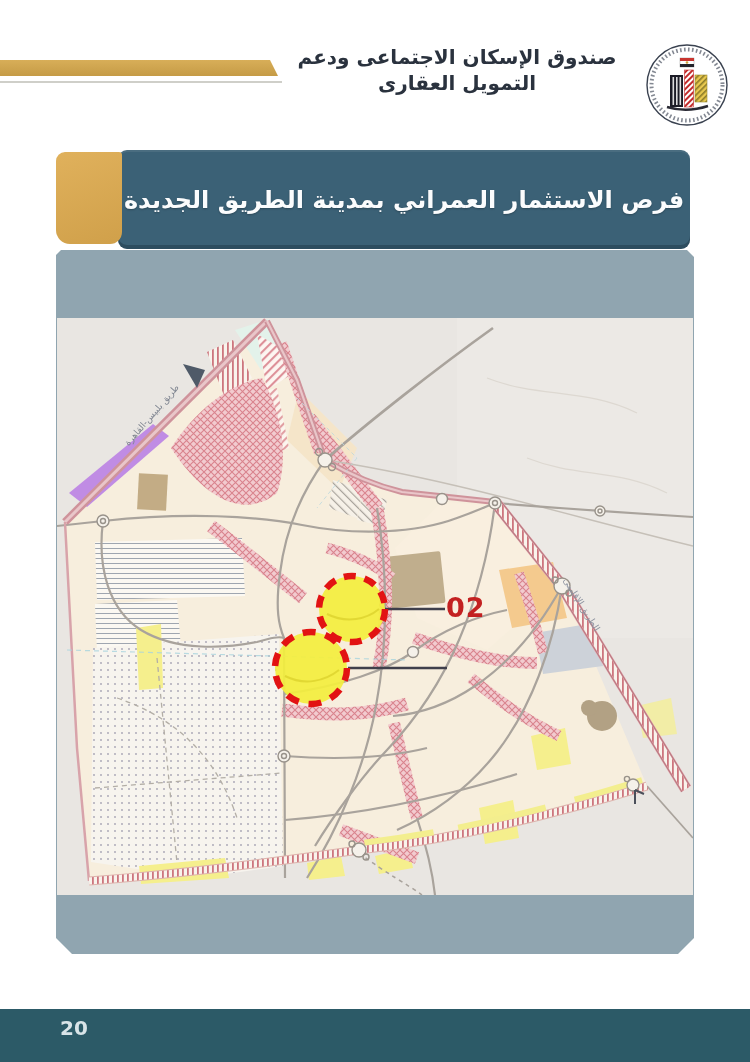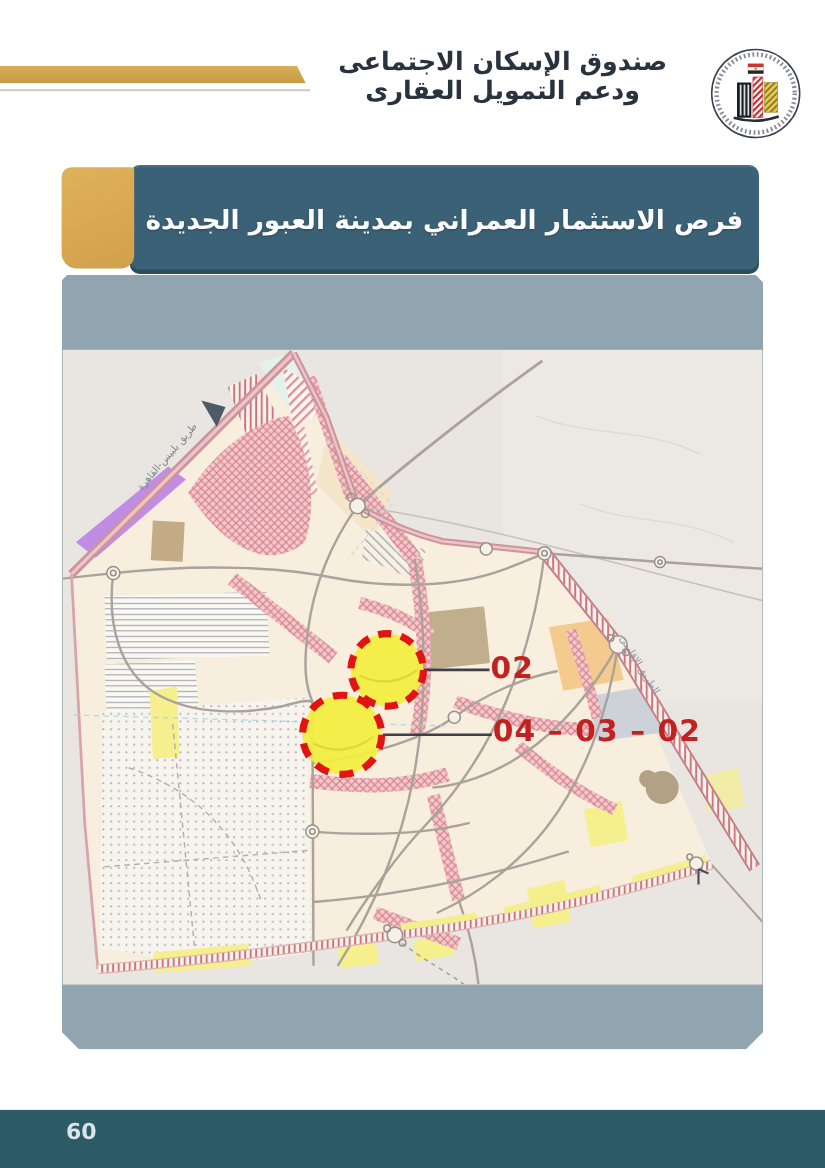--- a/index.html
+++ b/index.html
@@ -5,21 +5,21 @@
   html,body{margin:0;padding:0;background:#ffffff;}
   body{font-family:"DejaVu Sans","Liberation Sans",sans-serif;}
   .page{position:relative;width:750px;height:1062px;background:#ffffff;overflow:hidden;}
 
   
   .gold-bar{position:absolute;left:0;top:60px;width:278px;height:16px;
     background:linear-gradient(180deg,#d8ae58,#c59b46);
     clip-path:polygon(0 0,calc(100% - 8px) 0,100% 100%,0 100%);}
   .gold-bar-shadow{position:absolute;left:0;top:81px;width:282px;height:2px;background:#cfcfc9;}
   .header-titles{position:absolute;left:278px;top:44px;width:358px;text-align:center;}
-  .title-ar{font-size:23px;font-weight:bold;color:#2a323e;line-height:26px;}
+  .title-ar{font-size:20px;font-weight:bold;color:#2a323e;line-height:26px;}
   .title-en{font-size:15.5px;font-weight:bold;color:#49717f;line-height:19px;margin-top:2px;letter-spacing:.2px;}
   .logo{position:absolute;left:645px;top:43px;width:84px;height:84px;}
 
   
   .banner{position:absolute;left:118px;top:150px;width:572px;height:99px;background:#3b6176;
     border-radius:9px;box-shadow:inset 0 -4px 0 rgba(20,40,55,.35), inset 0 2px 0 rgba(255,255,255,.08);
     display:flex;align-items:center;justify-content:center;}
   .banner span{color:#fbfcfd;font-size:24px;font-weight:bold;text-shadow:0 1px 2px rgba(0,0,0,.25);}
   .gold-square{position:absolute;left:56px;top:152px;width:66px;height:92px;z-index:3;
     background:linear-gradient(160deg,#e0b15c,#d0a04a);border-radius:9px 3px 12px 14px;}
@@ -73,21 +73,21 @@
         <rect x="34.5" y="34" width="1.6" height="28" fill="#ffffff" opacity=".85"></rect>
         <rect x="39.5" y="27" width="9" height="37" fill="url(#lgred)" stroke="#c22b2b" stroke-width=".6"></rect>
         <rect x="50" y="32" width="12" height="27" fill="url(#lgyel)" stroke="#9a8a30" stroke-width=".6"></rect>
         <path d="M22,64 Q42,70 63,63" stroke="#2a2a34" stroke-width="2.4" fill="none"></path>
       </svg>
     </div>
   </header>
 
   <section>
     <div class="banner">
-      <span dir="rtl">فرص الاستثمار العمراني بمدينة العبور الجديدة</span>
+      <span dir="rtl">فرص الاستثمار العمراني بمدينة الطريق الجديدة</span>
     </div>
     <div class="gold-square"></div>
   </section>
 
   <figure class="map-frame">
     <div class="map-canvas">
       <svg width="636" height="577" viewBox="0 0 636 577">
         <defs>
           <pattern id="xh" width="7" height="7" patternUnits="userSpaceOnUse">
             <rect width="7" height="7" fill="#f2cbcf"></rect>
@@ -250,21 +250,20 @@
         </g>
         <g>
           <circle cx="295" cy="291" r="33" fill="#f3ee3e" fill-opacity=".93" stroke="#e21313" stroke-width="6.5" stroke-dasharray="12 9"></circle>
           <path d="M270,296 C290,306 310,301 322,291" stroke="#d8cf2a" stroke-width="2" fill="none" opacity=".7"></path>
           <circle cx="254" cy="350" r="36" fill="#f3ee3e" fill-opacity=".93" stroke="#e21313" stroke-width="6.5" stroke-dasharray="13 10"></circle>
           <path d="M228,358 C248,368 268,363 282,352" stroke="#d8cf2a" stroke-width="2" fill="none" opacity=".7"></path>
         </g>
       </svg>
 
       <div class="map-label label-01" dir="ltr">02</div>
-      <div class="map-label label-0432" dir="ltr">04 – 03 – 02</div>
     </div>
   </figure>
 
   <footer class="footer-bar">
-    <span class="page-num">60</span>
+    <span class="page-num">20</span>
   </footer>
 
 </div>
 
 </body></html>

